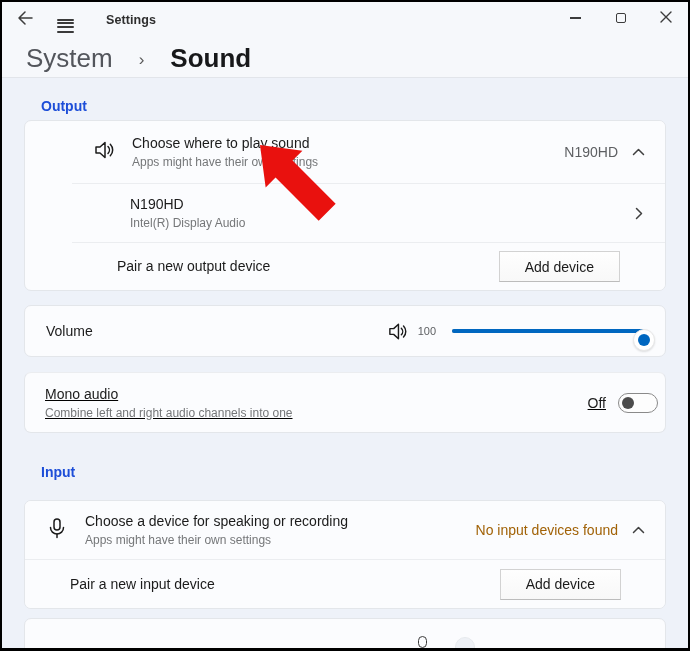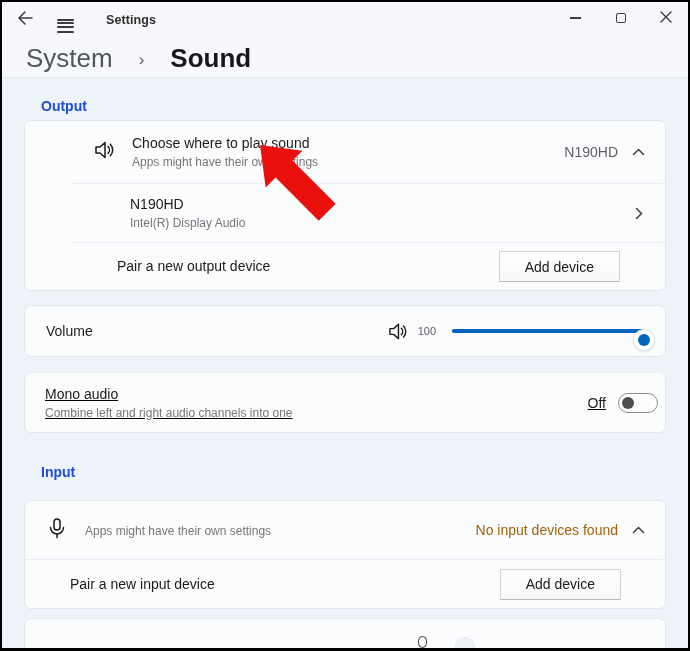--- a/index.html
+++ b/index.html
@@ -199,20 +199,21 @@
         <div class="icon-cell">
           <span>
             <svg width="20" height="21" viewBox="0 0 20 21">
                 <rect x="7" y="1" width="6" height="11" rx="3" fill="none" stroke="#1b1b1b" stroke-width="1.5"></rect>
                 <path d="M3.5 9.5 a6.5 6.5 0 0 0 13 0" fill="none" stroke="#1b1b1b" stroke-width="1.5" stroke-linecap="round"></path>
                 <path d="M10 16 V19.5" stroke="#1b1b1b" stroke-width="1.5" stroke-linecap="round"></path>
               </svg>
           </span>
         </div>
         <div class="titleblock">
+          <div class="row-title">Choose a device for speaking or recording</div>
           <div class="row-sub">Apps might have their own settings</div>
         </div>
         <div class="spacer"></div>
         <div class="value-text muted-value">No input devices found</div>
         <div class="chev">
           <svg width="13" height="8" viewBox="0 0 13 8">
               <path d="M1.5 6.5 L6.5 1.5 L11.5 6.5" stroke="#3f3f3f" stroke-width="1.5" fill="none" stroke-linecap="round" stroke-linejoin="round"></path>
             </svg>
         </div>
       </div>

